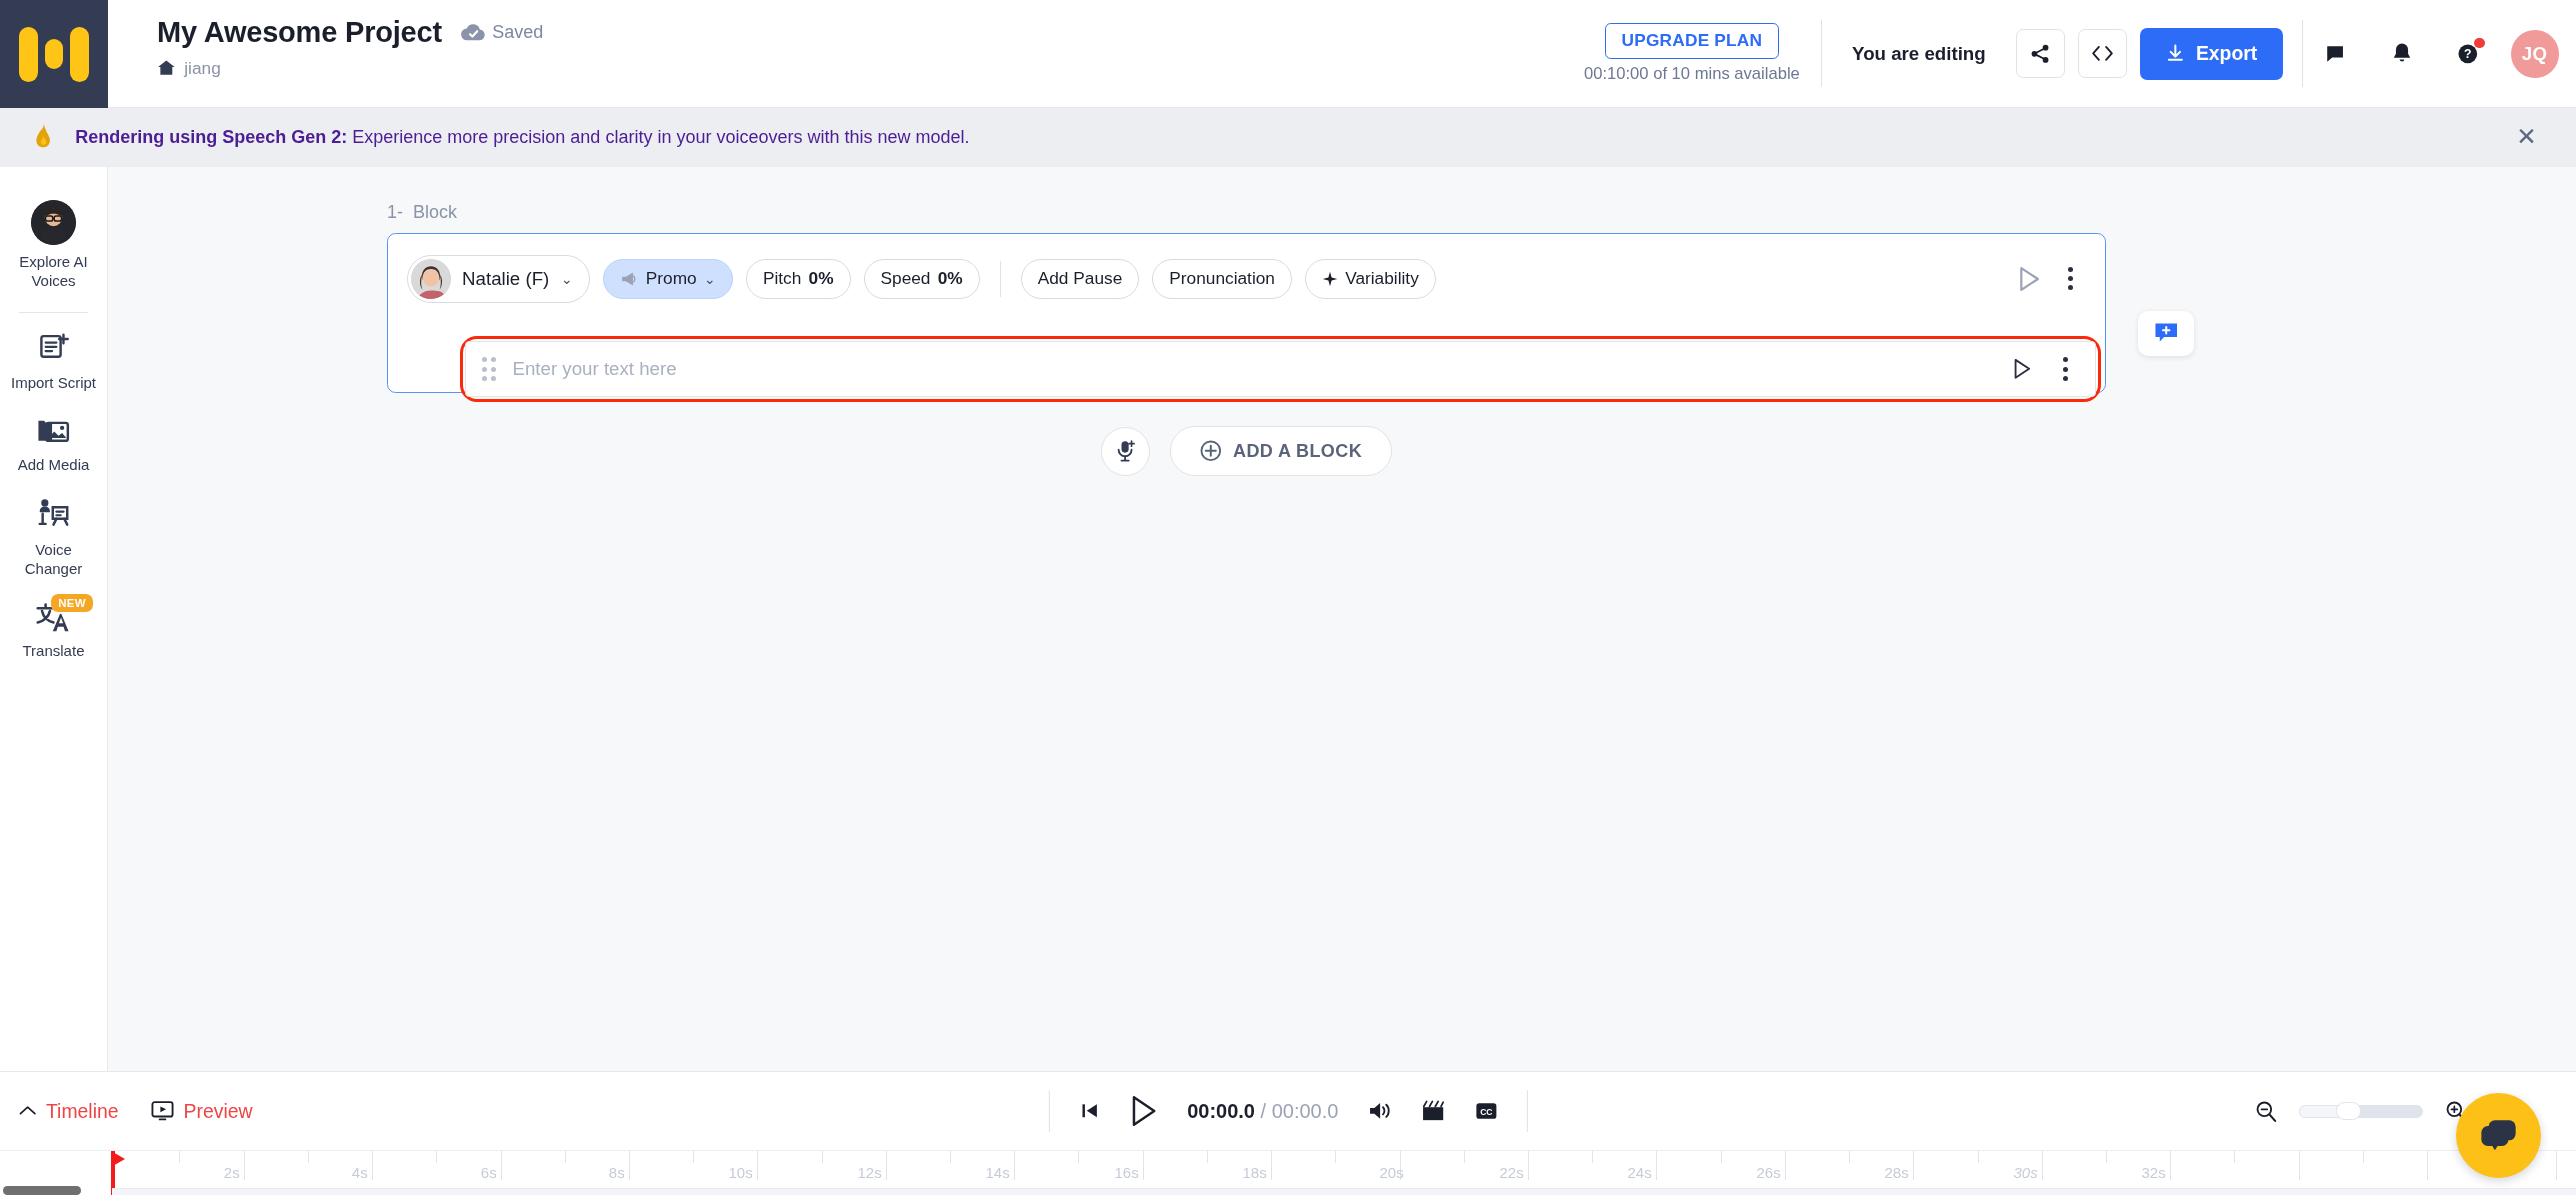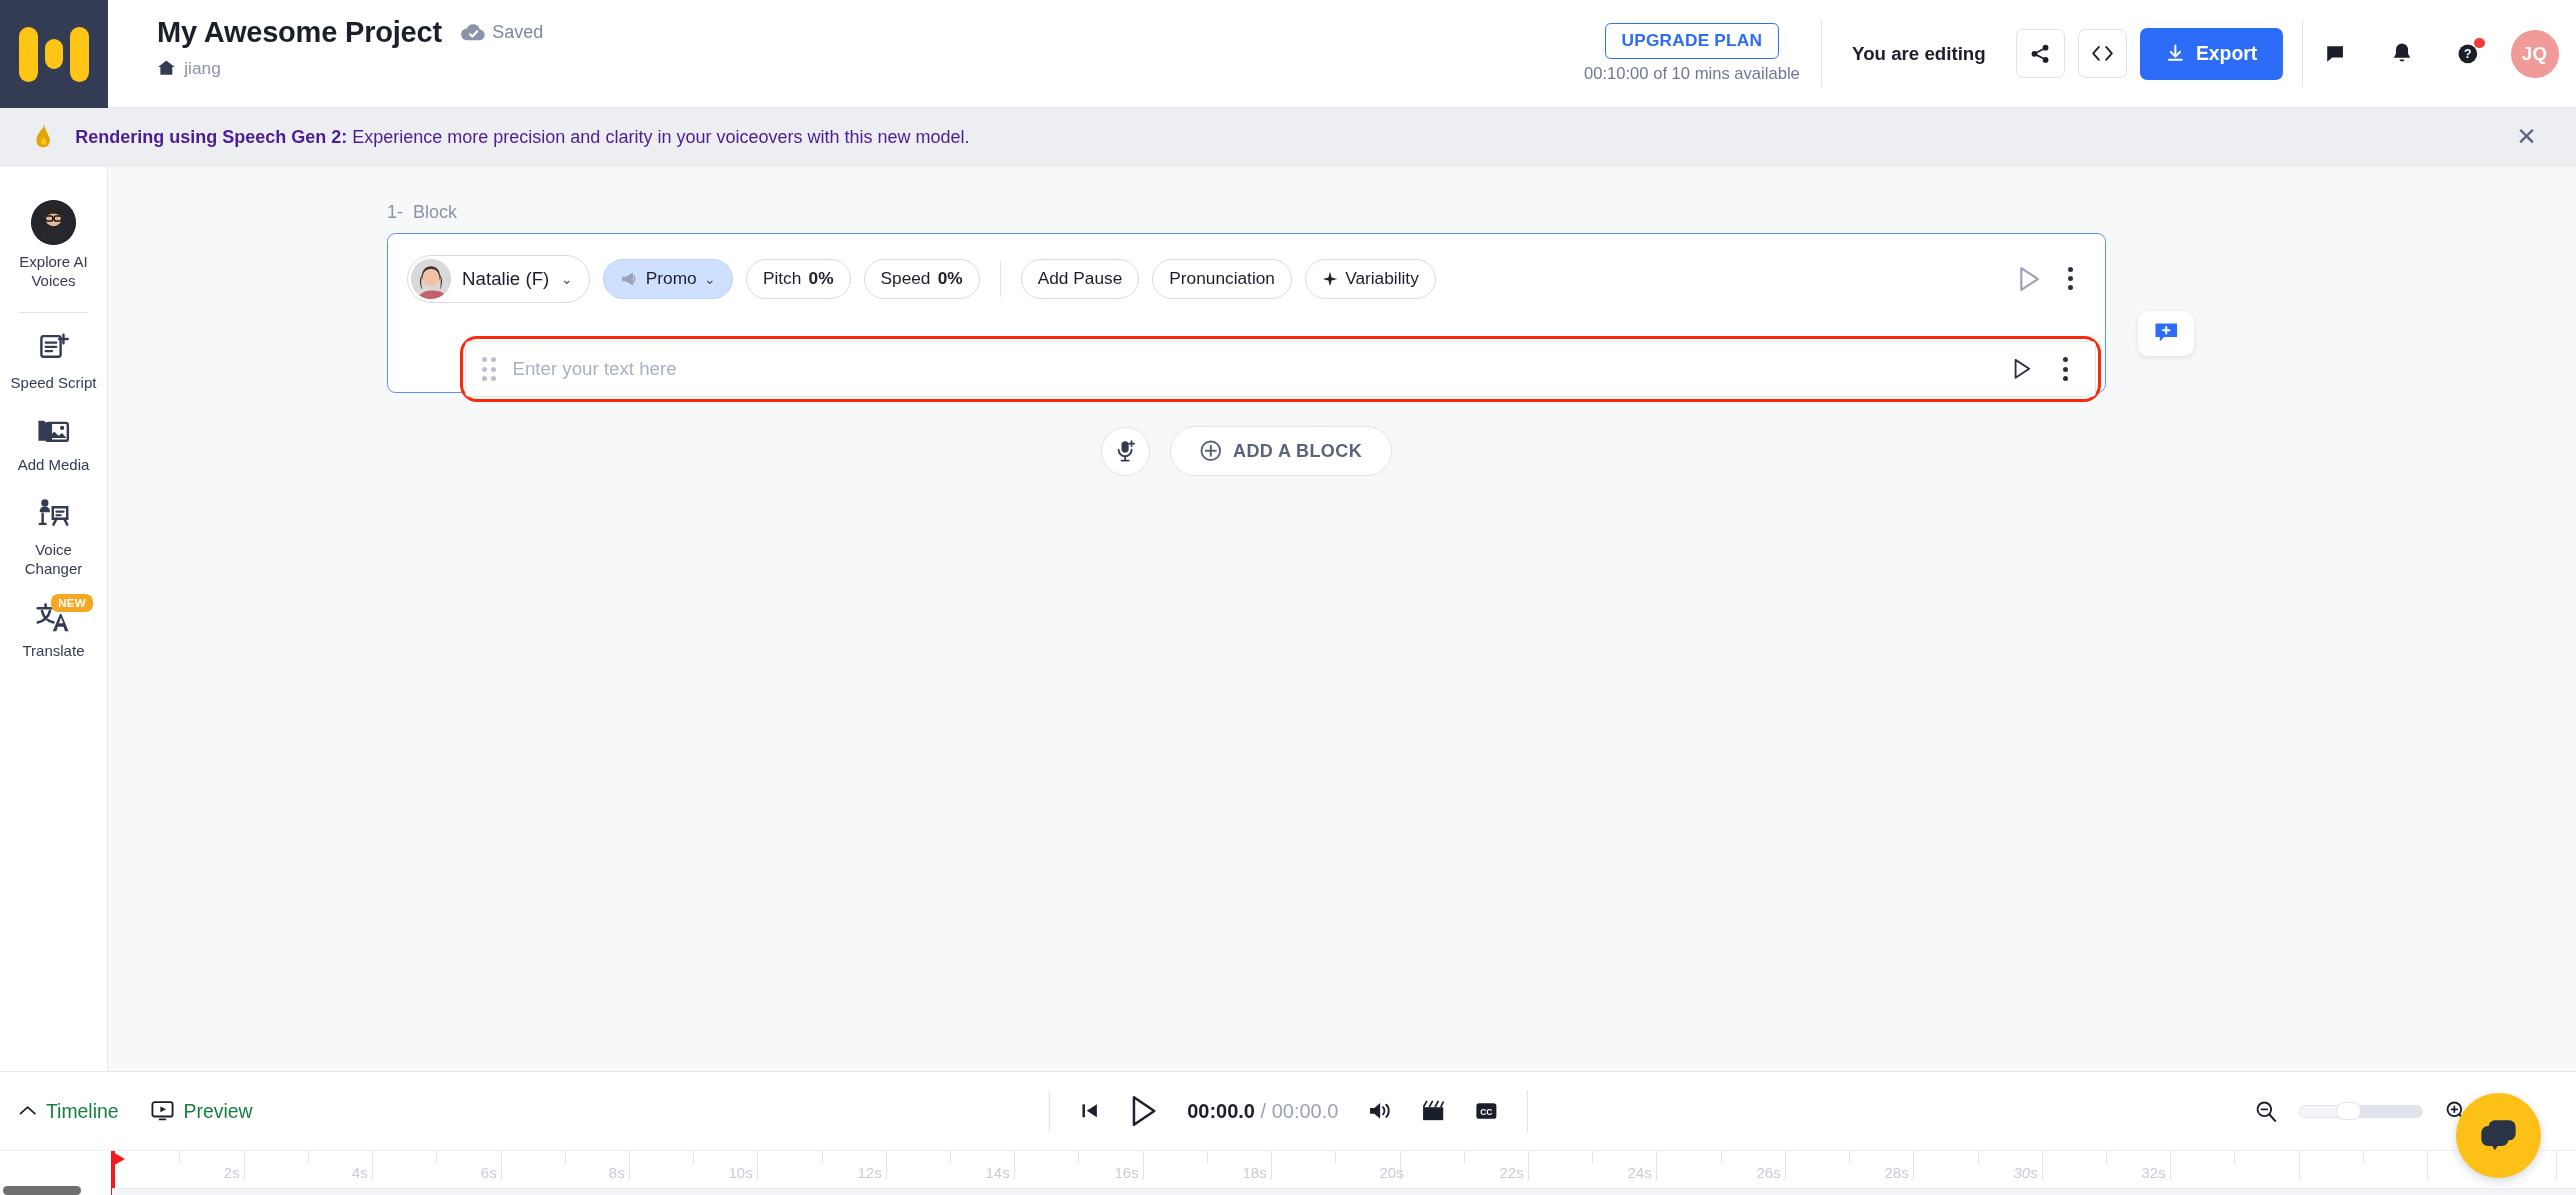--- a/index.html
+++ b/index.html
@@ -173,21 +173,21 @@
     font-size: 18px; font-weight: 700; color: #5a6379; letter-spacing: 0.4px;
   }
 
   
   .bottom {
     position: absolute; top: 1071px; left: 0; width: 2576px; height: 79px;
     background: #fff; border-top: 0.7px solid #e6e8ec;
     display: flex; align-items: center;
   }
   .btm-left { display: flex; align-items: center; gap: 32px; padding-left: 18.7px; }
-  .btm-btn { display: flex; align-items: center; gap: 10px; font-size: 19.4px; color: #15803d; }
+  .btm-btn { display: flex; align-items: center; gap: 10px; font-size: 19.4px; color: #ef4444; }
   .btm-center { position: absolute; left: 50%; transform: translateX(-50%);
     display: flex; align-items: center; gap: 29px; }
   .time-txt { font-size: 20px; font-weight: 700; color: #1b1f2b; white-space: nowrap; }
   .time-txt .sep { color: #9aa2b4; font-weight: 400; }
   .time-txt .tot { color: #9aa2b4; font-weight: 400; }
   .btm-divider { width: 0.7px; height: 42px; background: #dfe2e9; }
   .btm-right { margin-left: auto; display: flex; align-items: center; gap: 21.6px;
     padding-right: 108px; }
   .zoom-slider { width: 124px; height: 13px; border-radius: 6.5px; background: #dfe3ec;
     position: relative; }
@@ -368,21 +368,21 @@
     <div class="rail-sep"></div>
 
     <div class="rail-item">
       <span>
         <svg width="37" height="37" viewBox="0 0 52 52">
           <rect x="9" y="10" width="27" height="29" rx="3" fill="none" stroke="#333c52" stroke-width="3.4"></rect>
           <path d="M15 19h15M15 25h15M15 31h9" stroke="#333c52" stroke-width="3.2" stroke-linecap="round"></path>
           <path d="M40 8v12M34 14h12" stroke="#333c52" stroke-width="3.4" stroke-linecap="round"></path>
         </svg>
       </span>
-      <div class="rail-label">Speed Script</div>
+      <div class="rail-label">Import Script</div>
     </div>
 
     <div class="rail-item">
       <span>
         <svg width="39" height="33" viewBox="0 0 54 46">
           <path d="M6 8h8l3 4h8v24H6z" fill="#333c52"></path>
           <rect x="17" y="11" width="30" height="25" rx="3" fill="none" stroke="#333c52" stroke-width="3.4"></rect>
           <path d="M20 32l8-9 6 6 5-4 6 7z" fill="#333c52"></path>
           <circle cx="39" cy="18" r="3" fill="#333c52"></circle>
         </svg>

